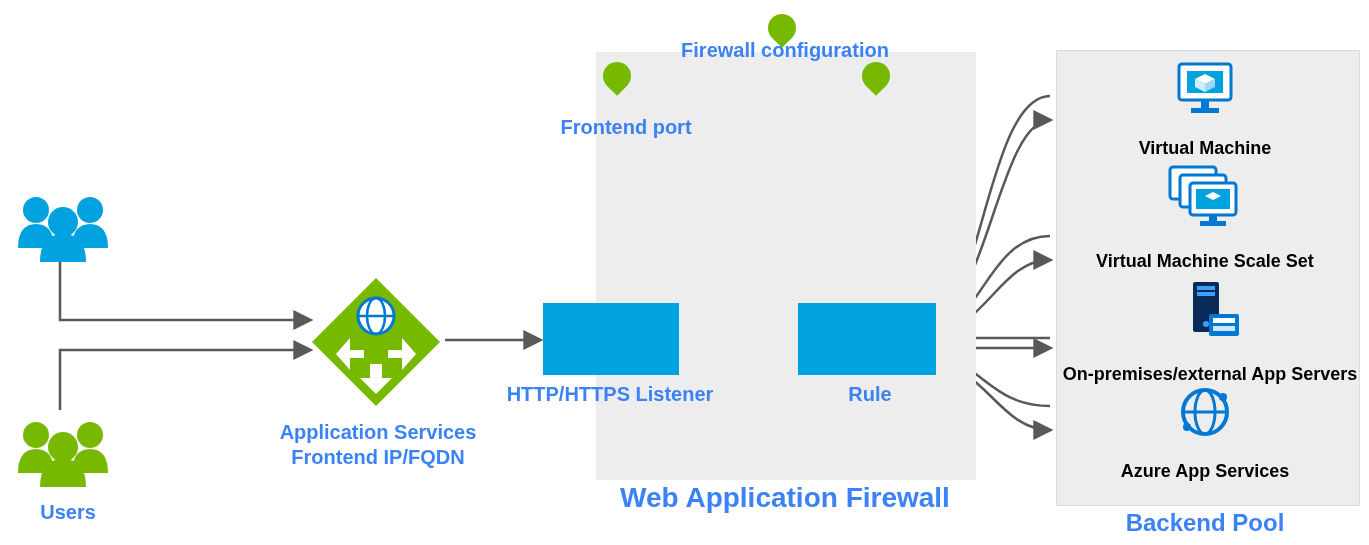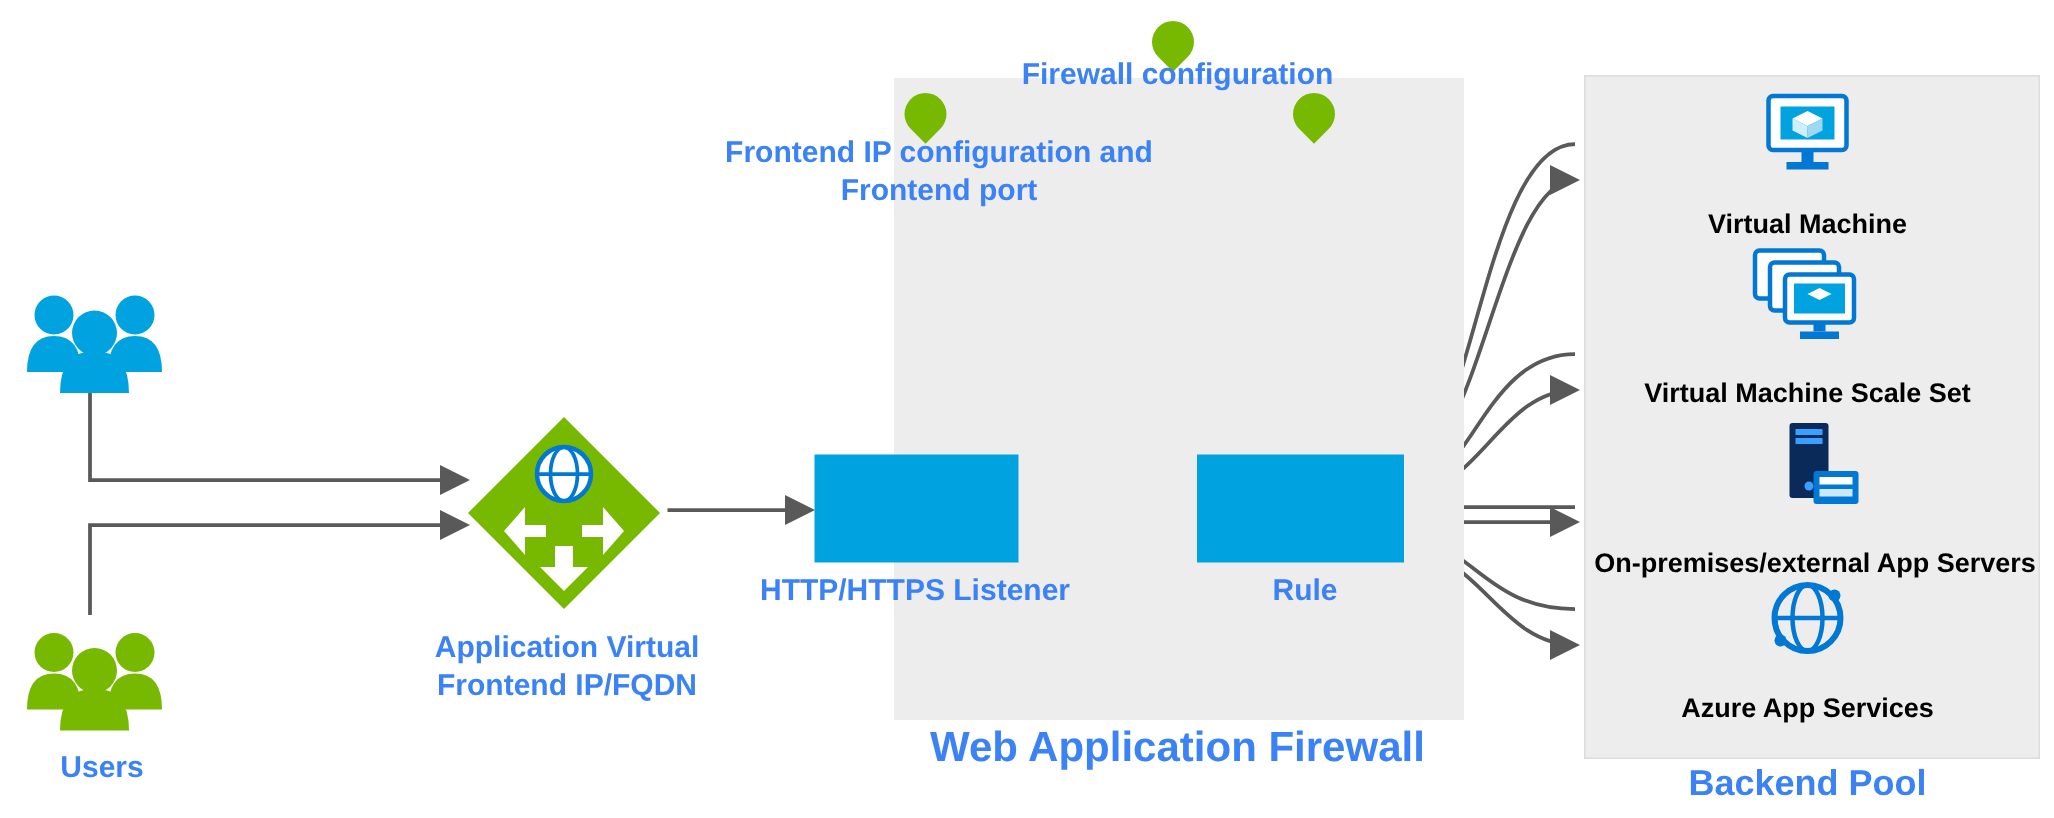--- a/index.html
+++ b/index.html
@@ -123,32 +123,32 @@
     <ellipse cx="70" cy="44" rx="9" ry="18" fill="none" stroke="#0078d4" stroke-width="2.5"></ellipse>
     <line x1="52" y1="44" x2="88" y2="44" stroke="#0078d4" stroke-width="2.5"></line>
 
     <g fill="#ffffff">
       <path d="M44 78 L44 66 L30 82 L44 98 L44 86 L58 86 L58 78 Z"></path>
       <path d="M96 78 L96 66 L110 82 L96 98 L96 86 L82 86 L82 78 Z"></path>
       <path d="M64 92 L64 106 L54 106 L70 122 L86 106 L76 106 L76 92 Z"></path>
     </g>
   </svg>
   <div class="abs label label-bold" style="left:258px;top:420px;width:240px">
-    <span>Application Virtual</span><br>
+    <span>Application Services</span><br>
     <span>Frontend IP/FQDN</span>
   </div>
 
   <div id="waf-panel" class="panel-gray"></div>
 
   <div class="leaf" style="left:768px;top:14px"></div>
   <div class="abs label" style="left:640px;top:38px;width:290px">Firewall configuration</div>
 
   <div class="leaf" style="left:603px;top:62px"></div>
   <div class="abs label" style="left:466px;top:90px;width:320px">
-    <span>Frontend IP configuration and</span><br>
+    <br>
     <span>Frontend port</span>
   </div>
 
   <div class="leaf" style="left:862px;top:62px"></div>
 
   <div id="listener-box" class="bluebox"></div>
   <div id="rule-box" class="bluebox"></div>
   <div class="abs label label-bold" style="left:490px;top:382px;width:240px">HTTP/HTTPS Listener</div>
   <div class="abs label label-bold" style="left:820px;top:382px;width:100px">Rule</div>
 

